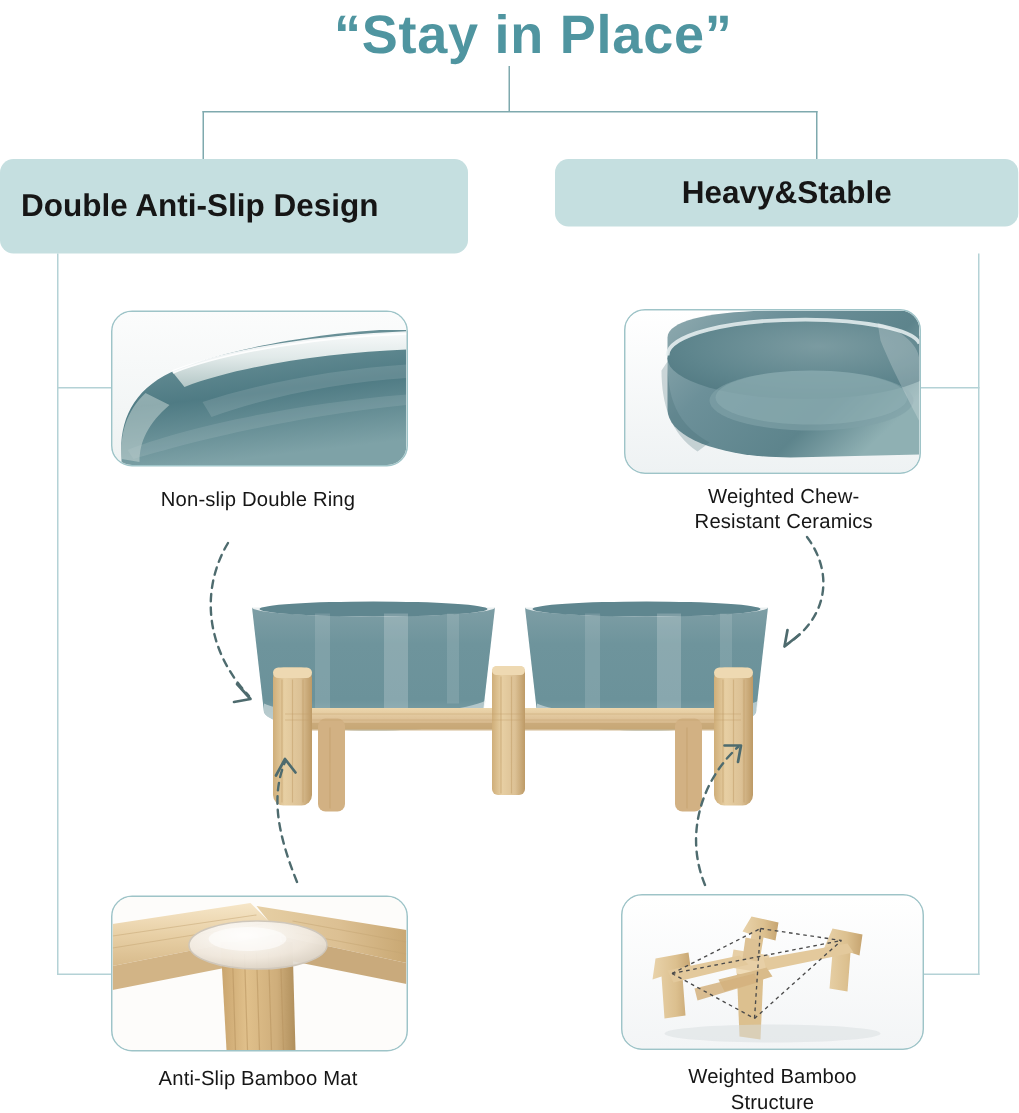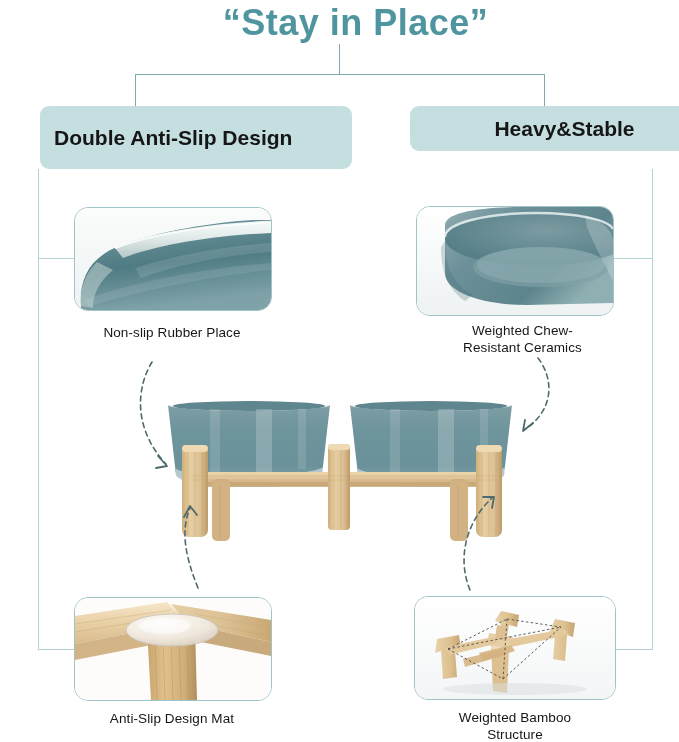--- a/index.html
+++ b/index.html
@@ -45,21 +45,20 @@
     position: absolute;
     background: #c5dfe0;
     border-radius: 9px;
     display: flex;
     align-items: center;
     justify-content: center;
     font-size: 21px;
     font-weight: bold;
     color: #161616;
     letter-spacing: 0px;
-    margin-left: 40px;
   }
   .pill-left  { left: 0px;   top: 106px; width: 312px; height: 63px; justify-content: flex-start; padding-left: 14px; box-sizing: border-box;}
   .pill-right { left: 370px; top: 106px; width: 309px; height: 45px; }
 
   
   .inset {
     position: absolute;
     border: 1px solid #9ec4c8;
     border-radius: 14px;
     overflow: hidden;
@@ -153,21 +152,21 @@
 
     <path d="M40,40 C78,25 140,16 196,14 L196,25 C144,27 84,36 48,50 Z" fill="url(#ringTL)" opacity="0.95"></path>
     <path d="M40,40 C78,25 140,16 196,14" fill="none" stroke="#ffffff" stroke-width="2.4" opacity="0.9"></path>
 
     <path d="M60,60 C100,47 150,38 196,35 L196,44 C152,47 104,56 66,70 Z" fill="#ffffff" opacity="0.12"></path>
     <path d="M10,92 C40,80 110,62 196,55 L196,62 C116,70 48,88 14,98 Z" fill="#ffffff" opacity="0.10"></path>
 
     <path d="M6,98 C5,82 9,66 22,54 L38,62 C24,74 18,86 18,100 Z" fill="#c3d3d2" opacity="0.55"></path>
   </svg>
 </div>
-<div class="caption cap-tl">Non-slip Rubber Place</div>
+<div class="caption cap-tl">Non-slip Double Ring</div>
 
 <div class="inset inset-tr">
   <svg viewBox="0 0 196 108" width="196" height="108">
     <defs>
       <linearGradient id="outerTR" x1="0" y1="0" x2="1" y2="0.6">
         <stop offset="0%" stop-color="#90abb0"></stop>
         <stop offset="35%" stop-color="#6c9099"></stop>
         <stop offset="75%" stop-color="#5d848c"></stop>
         <stop offset="100%" stop-color="#8fb0b3"></stop>
       </linearGradient>
@@ -248,21 +247,21 @@
       <line x1="0" y1="34" x2="100" y2="18"></line>
       <line x1="120" y1="16" x2="196" y2="30"></line>
       <line x1="122" y1="24" x2="196" y2="38"></line>
     </g>
 
     <ellipse cx="97" cy="32" rx="46" ry="16" fill="url(#padG)" opacity="0.92"></ellipse>
     <ellipse cx="97" cy="32" rx="46" ry="16" fill="none" stroke="#cfc7bb" stroke-width="1"></ellipse>
     <ellipse cx="90" cy="28" rx="26" ry="8" fill="#ffffff" opacity="0.55"></ellipse>
   </svg>
 </div>
-<div class="caption cap-bl">Anti-Slip Design Mat</div>
+<div class="caption cap-bl">Anti-Slip Bamboo Mat</div>
 
 <div class="inset inset-br">
   <svg viewBox="0 0 200 102" width="200" height="102">
     <defs>
       <linearGradient id="bamL" x1="0" y1="0" x2="1" y2="0">
         <stop offset="0%" stop-color="#e9d3ab"></stop>
         <stop offset="60%" stop-color="#dcc08f"></stop>
         <stop offset="100%" stop-color="#c6a470"></stop>
       </linearGradient>
       <linearGradient id="bgBR" x1="0" y1="0" x2="0" y2="1">

